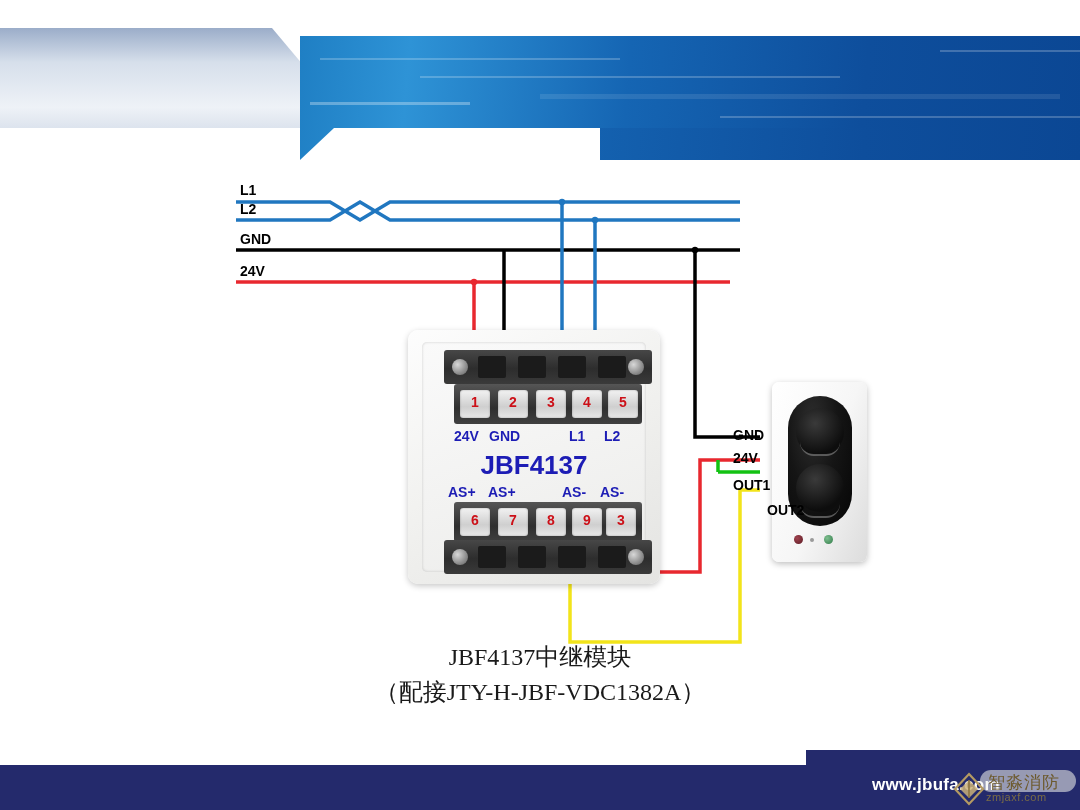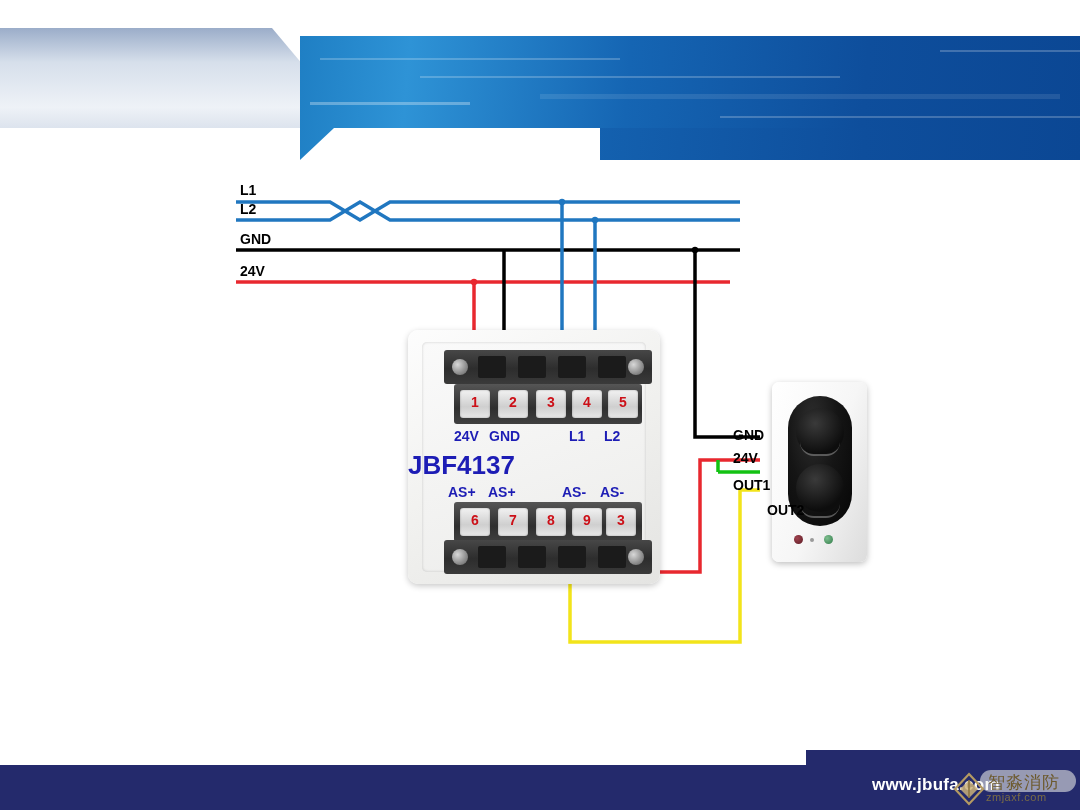--- a/index.html
+++ b/index.html
@@ -62,21 +62,21 @@
           background:radial-gradient(circle at 35% 35%,#d8d8d8,#8d8d8d 60%,#5b5b5b);}
   .tstrip .slot{position:absolute;top:6px;width:28px;height:22px;background:#1b1b1b;border-radius:2px;}
   .tblock{position:absolute;left:32px;width:188px;height:40px;
           background:linear-gradient(180deg,#555,#2f2f2f 60%,#404040);border-radius:3px;}
   .term{position:absolute;top:6px;width:30px;height:28px;border-radius:3px;
           background:linear-gradient(180deg,#f2f2f2,#cfcfcf 60%,#e8e8e8);
           box-shadow:inset 0 0 2px rgba(0,0,0,.35);}
   .term span{position:absolute;left:0;top:4px;width:100%;text-align:center;
           font-size:14px;font-weight:bold;color:#cc1018;}
   .tlabel{position:absolute;font-size:14px;font-weight:bold;color:#1d1db5;}
-  .modname{position:absolute;left:0;top:0;width:252px;text-align:left;
+  .modname{position:absolute;left:0;top:0;width:252px;text-align:center;
           font-size:26px;font-weight:bold;color:#1d1db5;}
 
   
   .detector{position:absolute;left:772px;top:222px;width:95px;height:180px;
           background:linear-gradient(110deg,#ffffff 0%,#f6f6f6 55%,#dcdcdc 100%);
           border-radius:7px;box-shadow:0 2px 6px rgba(0,0,0,.25);}
   .det-face{position:absolute;left:16px;top:14px;width:64px;height:130px;border-radius:32px;
           background:radial-gradient(ellipse at 38% 22%,#2e2e2e 0%,#151515 45%,#060606 100%);}
   .det-lens{position:absolute;left:8px;width:48px;height:48px;border-radius:50%;
           background:radial-gradient(circle at 40% 32%,#3a3a3a,#0d0d0d 70%);}
@@ -229,20 +229,24 @@
       <div class="led" style="left:16px;width:4px;height:4px;top:4px;background:#9a9a9a;"></div>
       <div class="led" style="left:30px;width:9px;height:9px;background:radial-gradient(circle at 35% 35%,#7fbf90,#2f7a47);"></div>
     </div>
   </div>
 
   <div class="bl" style="left:733px;top:267px;">GND</div>
   <div class="bl" style="left:733px;top:290px;">24V</div>
   <div class="bl" style="left:733px;top:317px;">OUT1</div>
   <div class="bl" style="left:733px;top:342px;margin-left:34px;">OUT2</div>
 
+  <div class="caption">
+    <div>JBF4137中继模块</div>
+    <div>（配接JTY-H-JBF-VDC1382A）</div>
+  </div>
 </div>
 
 <div class="footer-notch"></div>
 <div class="footer-tail"></div>
 <div class="footer-tail-cut"></div>
 <div class="footer"></div>
 <div class="footer-url">www.jbufa.com</div>
 <div class="wm">
   <div class="wm-pill"></div>
   <svg class="wm-logo" viewBox="0 0 34 34">

